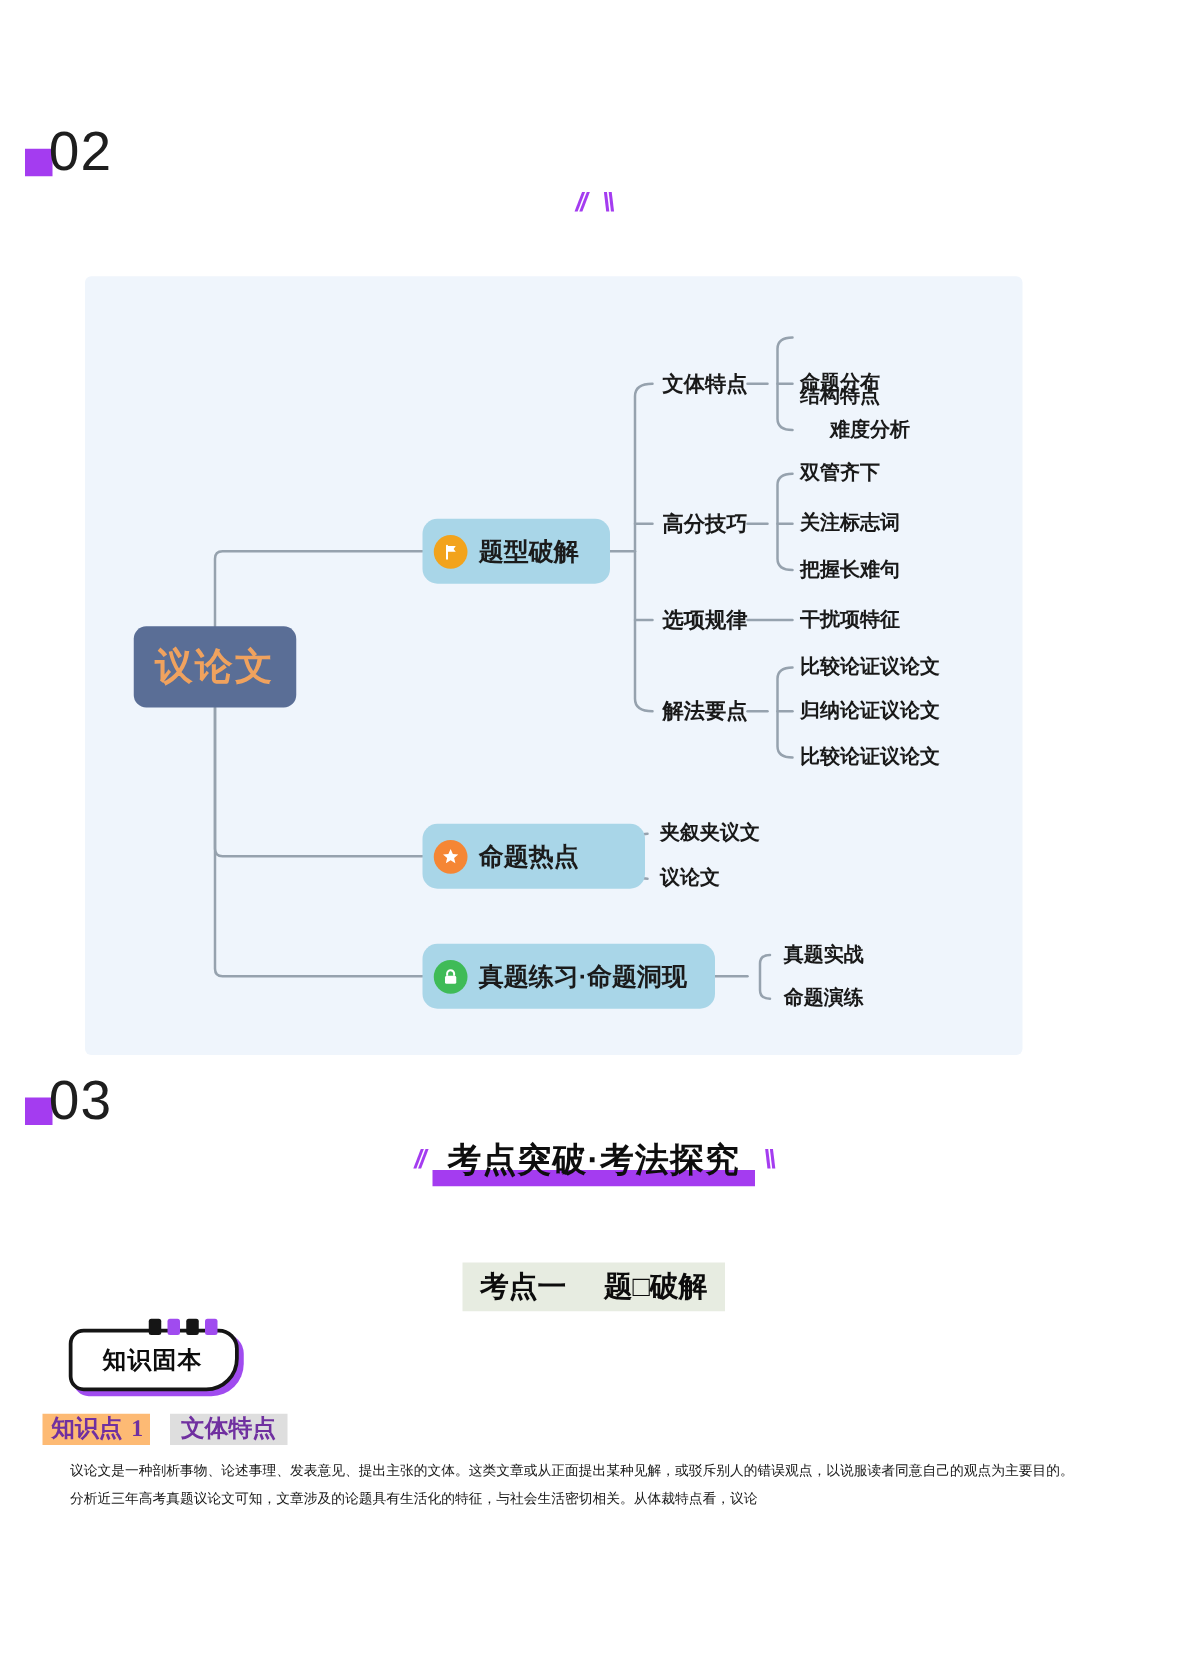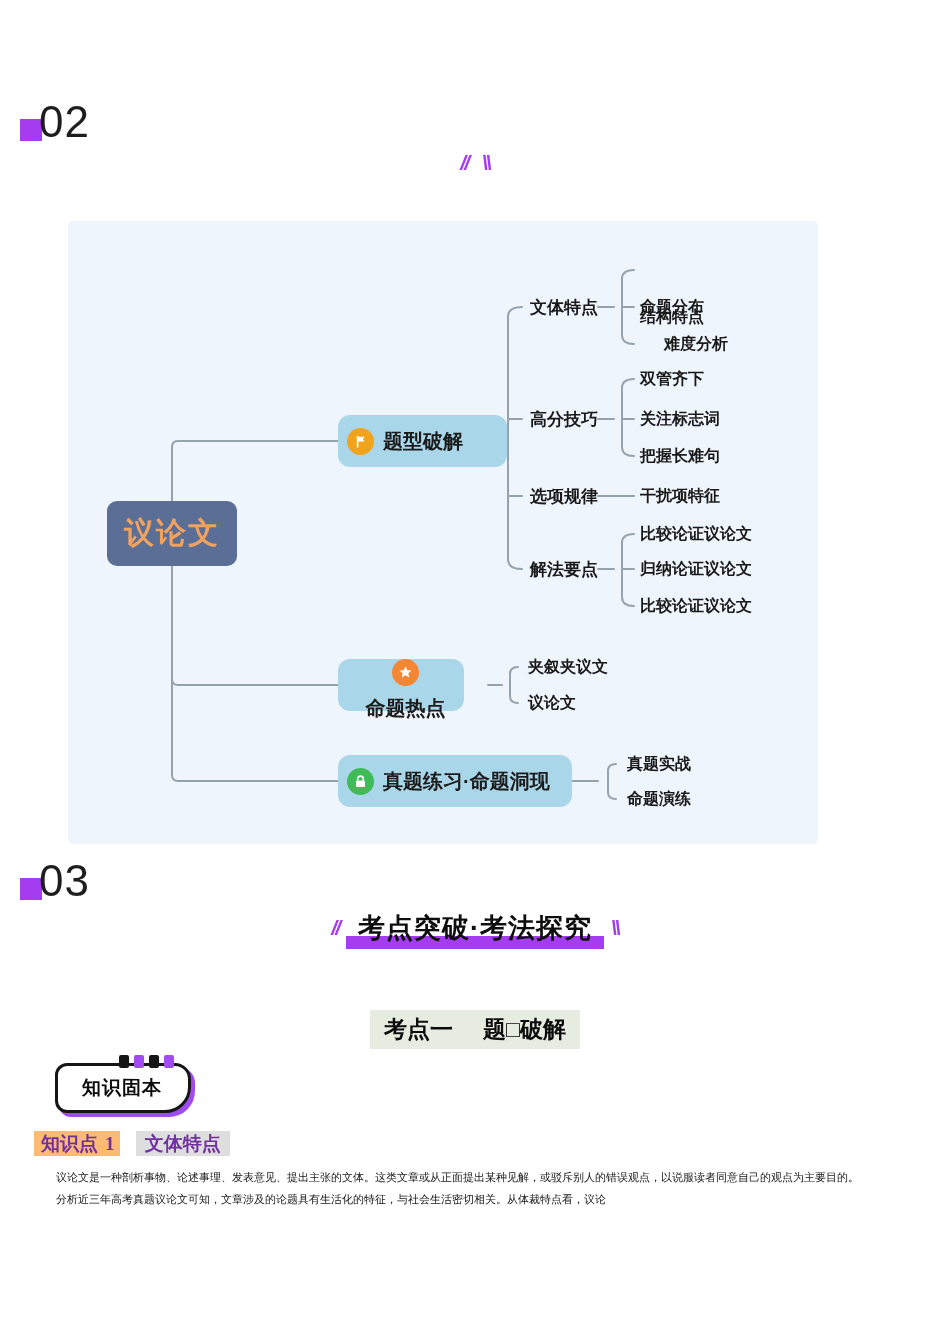--- a/index.html
+++ b/index.html
@@ -88,31 +88,31 @@
       <path d="M554,348 H566"></path>
       <path d="M420,464 H434"></path>
       <path d="M450,446 Q442,446 442,453 V475 Q442,482 450,482"></path>
       <path d="M504,560 H530"></path>
       <path d="M548,543 Q540,543 540,550 V571 Q540,578 548,578"></path>
     </g>
   </svg>
 
   <div class="mm-root">议论文</div>
 
-  <div class="mm-node" style="left:270px;top:194px;width:169px;">
+  <div class="mm-node" style="left:270px;top:194px;width:150px;">
     <span class="mm-ic ic-flag">
       <svg width="15" height="15" viewBox="0 0 15 15">
           <path d="M4.6,2.5 V13" stroke="#fff" stroke-width="1.6" stroke-linecap="round"></path>
           <path d="M4.6,2.8 H11.6 L9.9,5.1 L11.6,7.4 H4.6 Z" fill="#fff"></path>
         </svg>
     </span>
     <span>题型破解</span>
   </div>
 
-  <div class="mm-node" style="left:270px;top:438px;width:126px;flex-direction:column;">
+  <div class="mm-node" style="left:270px;top:438px;width:178px;">
     <span class="mm-ic ic-star">
       <svg width="15" height="15" viewBox="0 0 15 15">
           <path d="M7.5 1.2 L9.3 5.2 13.6 5.5 10.3 8.3 11.3 12.6 7.5 10.2 3.7 12.6 4.7 8.3 1.4 5.5 5.7 5.2 Z" fill="#fff"></path>
         </svg>
     </span>
     <span>命题热点</span>
   </div>
 
   <div class="mm-node" style="left:270px;top:534px;width:234px;">
     <span class="mm-ic ic-lock">

